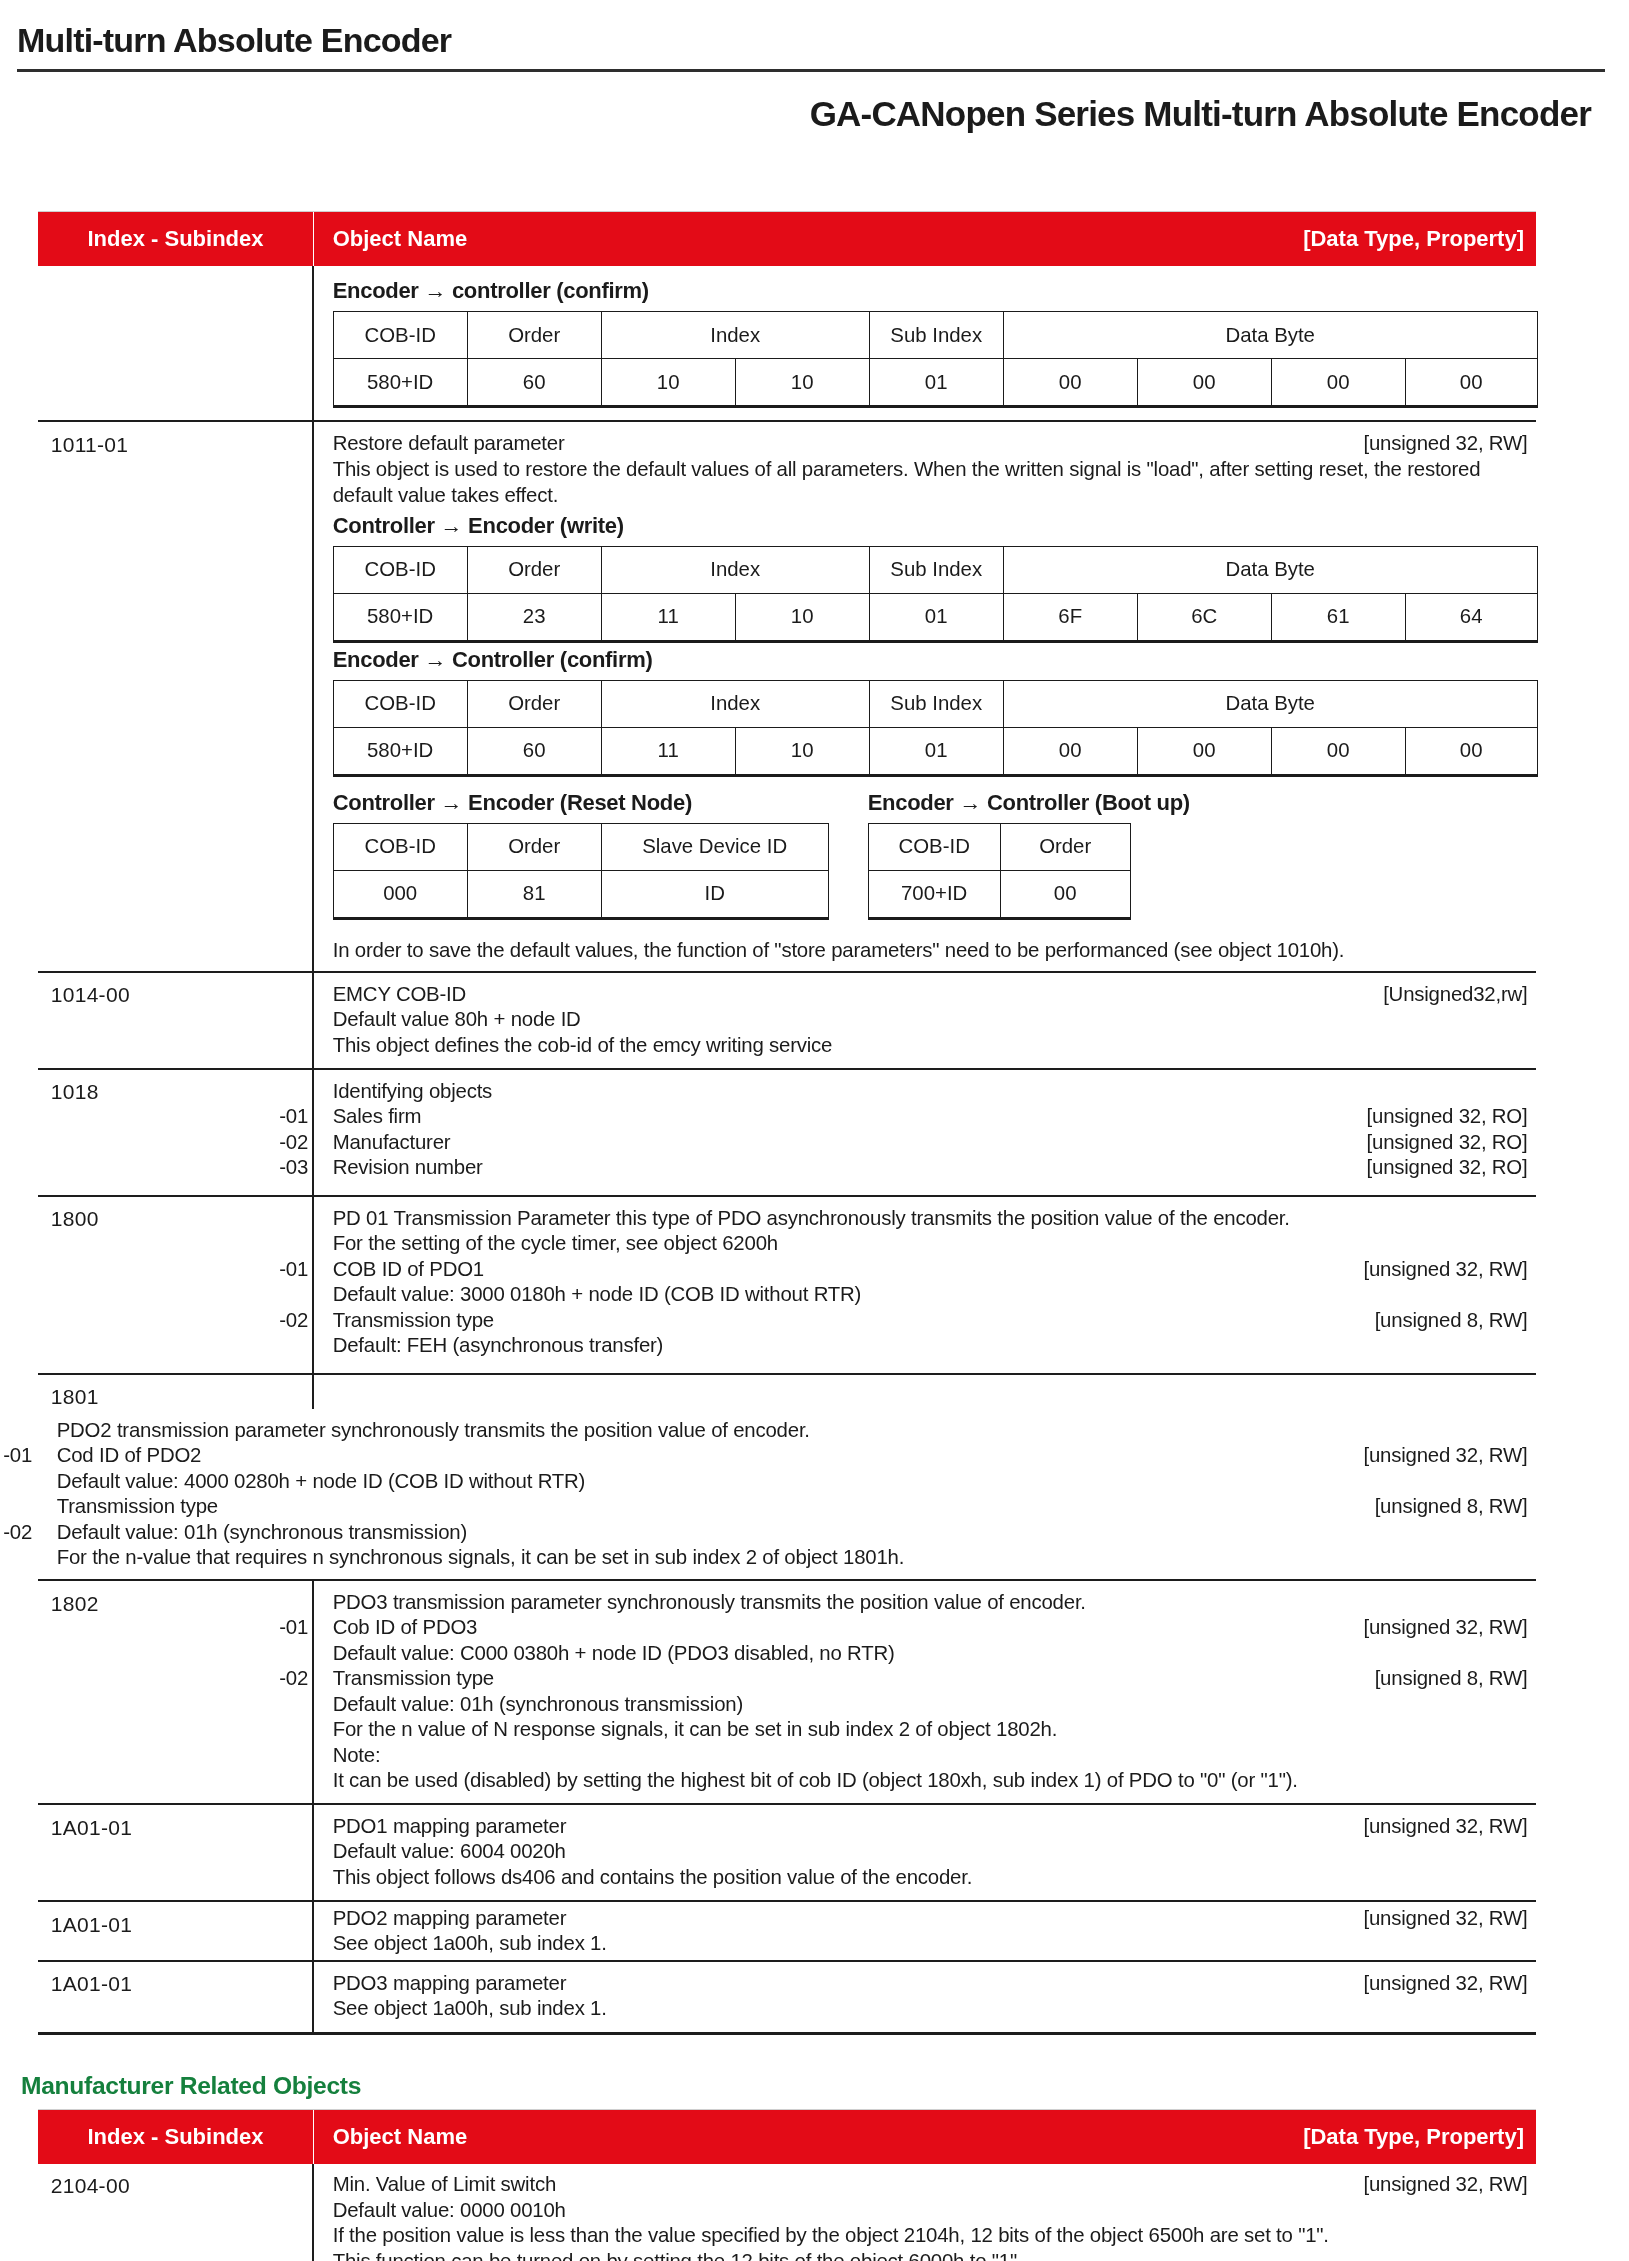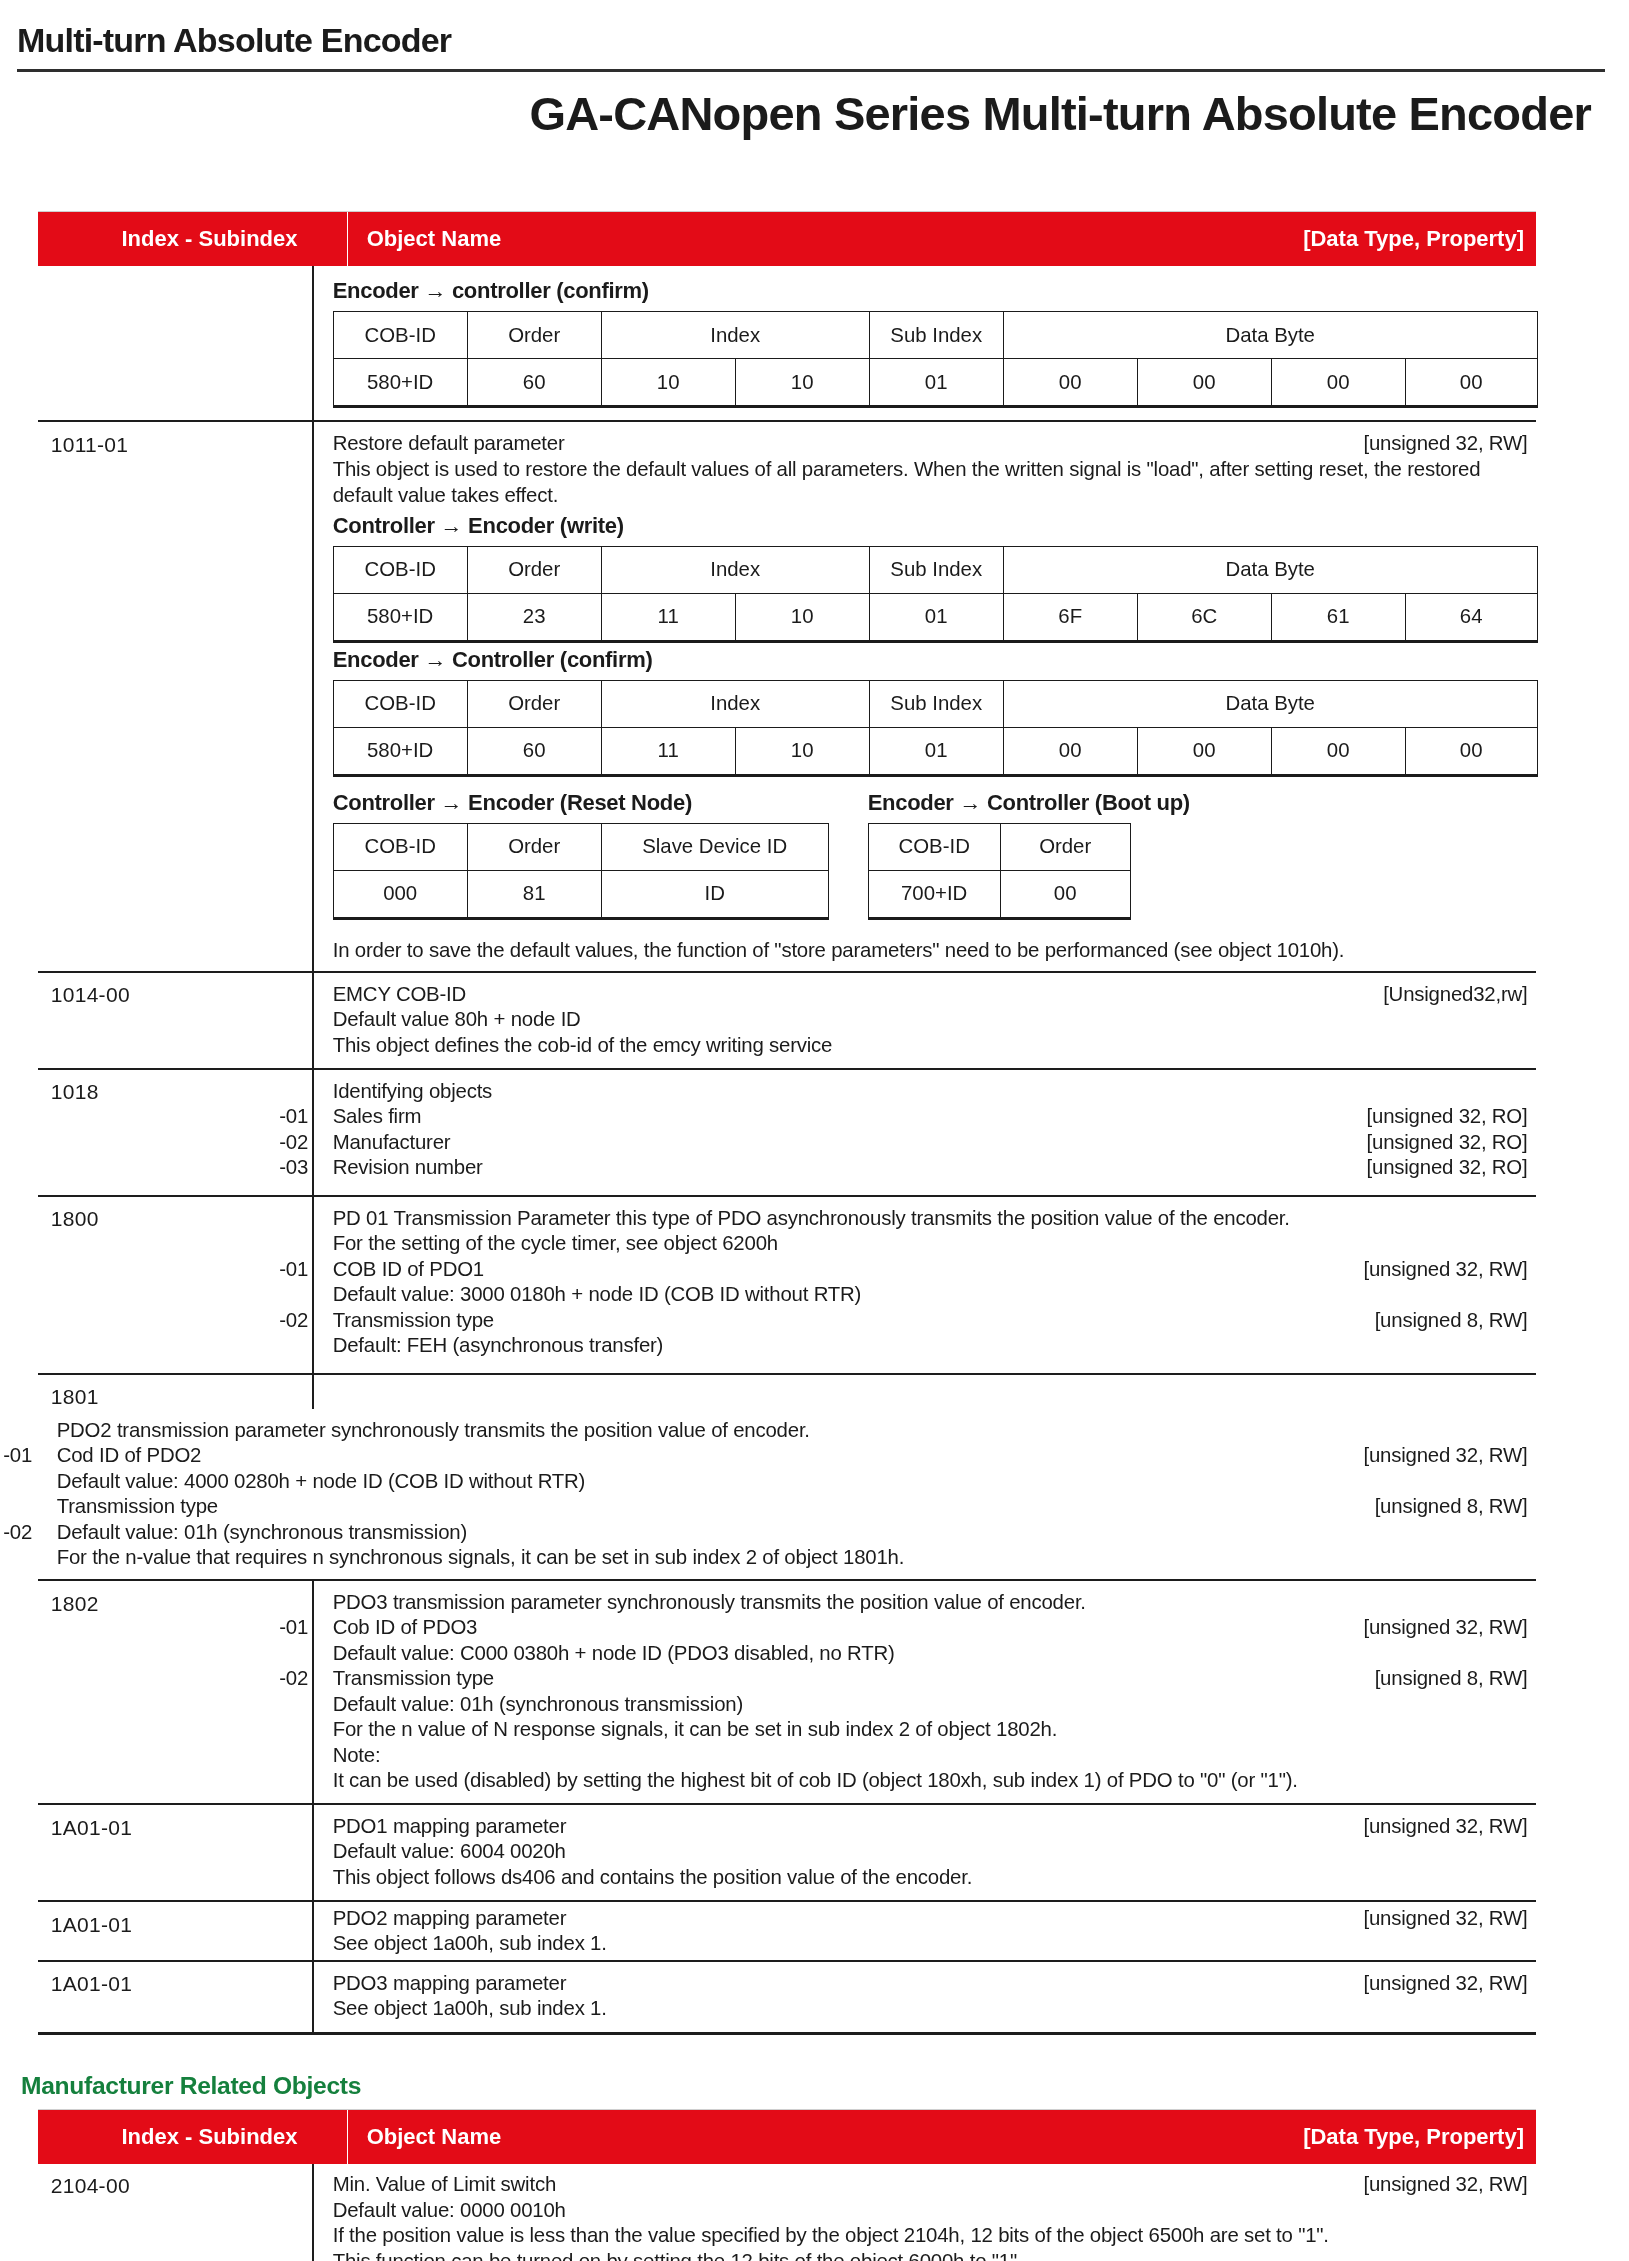--- a/index.html
+++ b/index.html
@@ -6,26 +6,26 @@
   body{
     width:1630px;height:2261px;overflow:hidden;
     font-family:"Liberation Sans","DejaVu Sans",sans-serif;
     color:#1b1b1b;
   }
   .doc{position:relative;width:1630px;height:2261px;}
 
   
   .pg-title{font-size:34px;font-weight:bold;letter-spacing:-0.8px;margin:22px 0 0 17px;line-height:37px;}
   .title-rule{height:2.5px;background:#2e2e2e;margin:10.2px 25.5px 0 17px;}
-  .doc-subtitle{font-size:47px;font-weight:bold;letter-spacing:-0.8px;text-align:right;margin:22px 39px 0 0;line-height:39px;}
+  .doc-subtitle{font-size:35px;font-weight:bold;letter-spacing:-0.8px;text-align:right;margin:22px 39px 0 0;line-height:39px;}
 
   
   .obj-table{margin:78px 0 0 38px;width:1498px;border-top:1.7px solid #cfcfcf;border-bottom:3.4px solid #1d1d1d;box-sizing:border-box;}
   .red-head{display:flex;align-items:stretch;height:54px;background:#e30b17;color:#ffffff;font-weight:bold;font-size:22px;}
-  .rh-left{width:276px;flex-shrink:0;display:flex;align-items:center;justify-content:center;border-right:1.7px solid #ffffff;box-sizing:border-box;margin-left:34px;}
+  .rh-left{width:276px;flex-shrink:0;display:flex;align-items:center;justify-content:center;border-right:1.7px solid #ffffff;box-sizing:border-box;}
   .rh-mid{flex:1;display:flex;align-items:center;padding-left:18.7px;}
   .rh-right{display:flex;align-items:center;padding-right:12px;}
 
   .row{display:flex;border-top:2.5px solid #1d1d1d;}
   .row.first{border-top:none;}
   .cell-idx{width:276px;flex-shrink:0;box-sizing:border-box;border-right:2.5px solid #1d1d1d;padding:10.2px 0 0 12.7px;font-size:21px;letter-spacing:0.3px;}
   .cell-body{flex:1;min-width:0;padding:8.5px 8.5px 8.5px 18.7px;}
   .cell-body.tight{padding-top:3.4px;padding-bottom:3.4px;}
 
   .ln{display:flex;position:relative;font-size:20.4px;line-height:25.5px;letter-spacing:-0.2px;}

